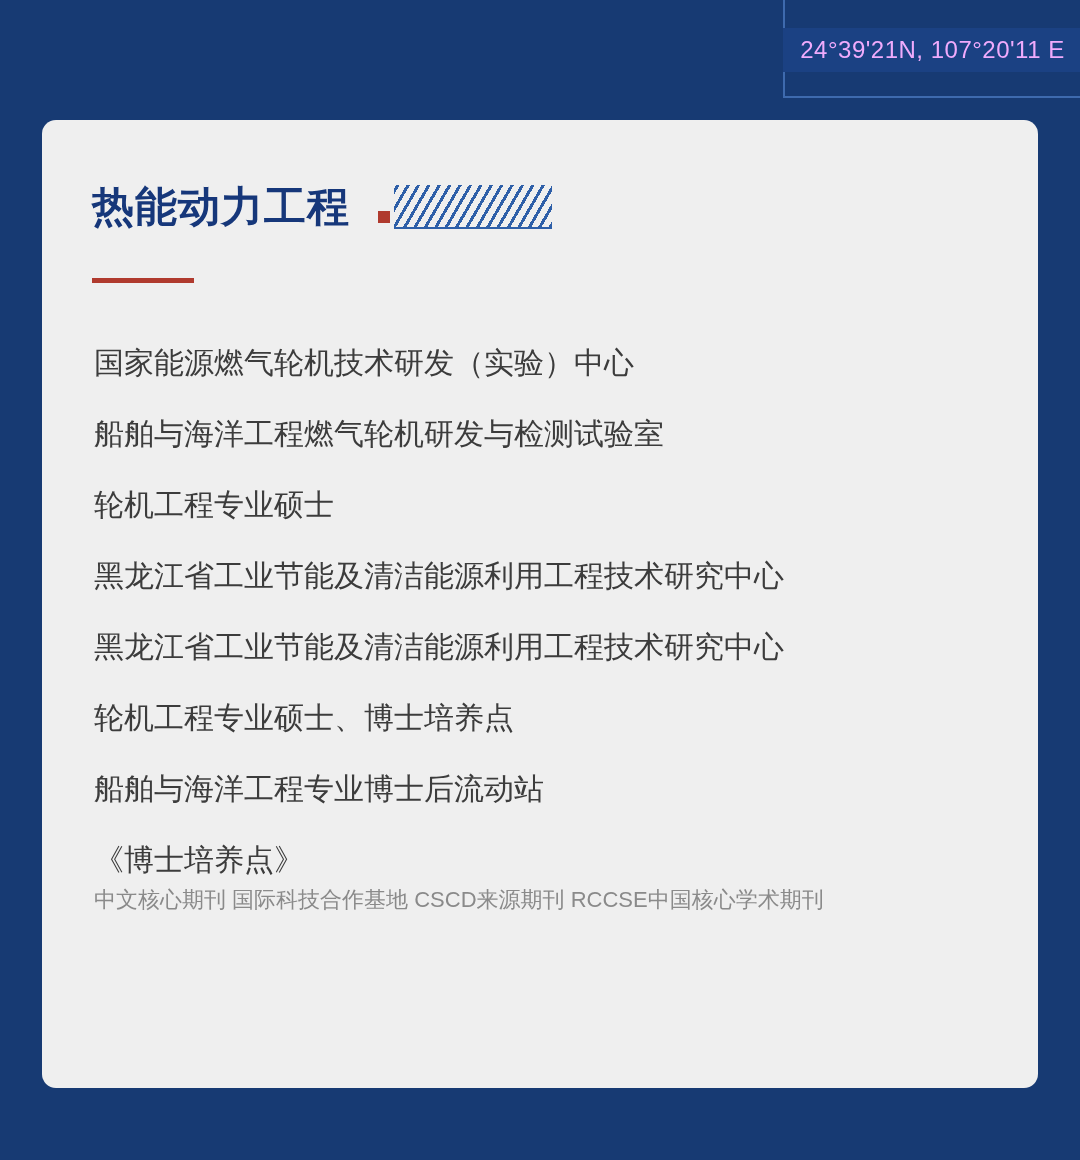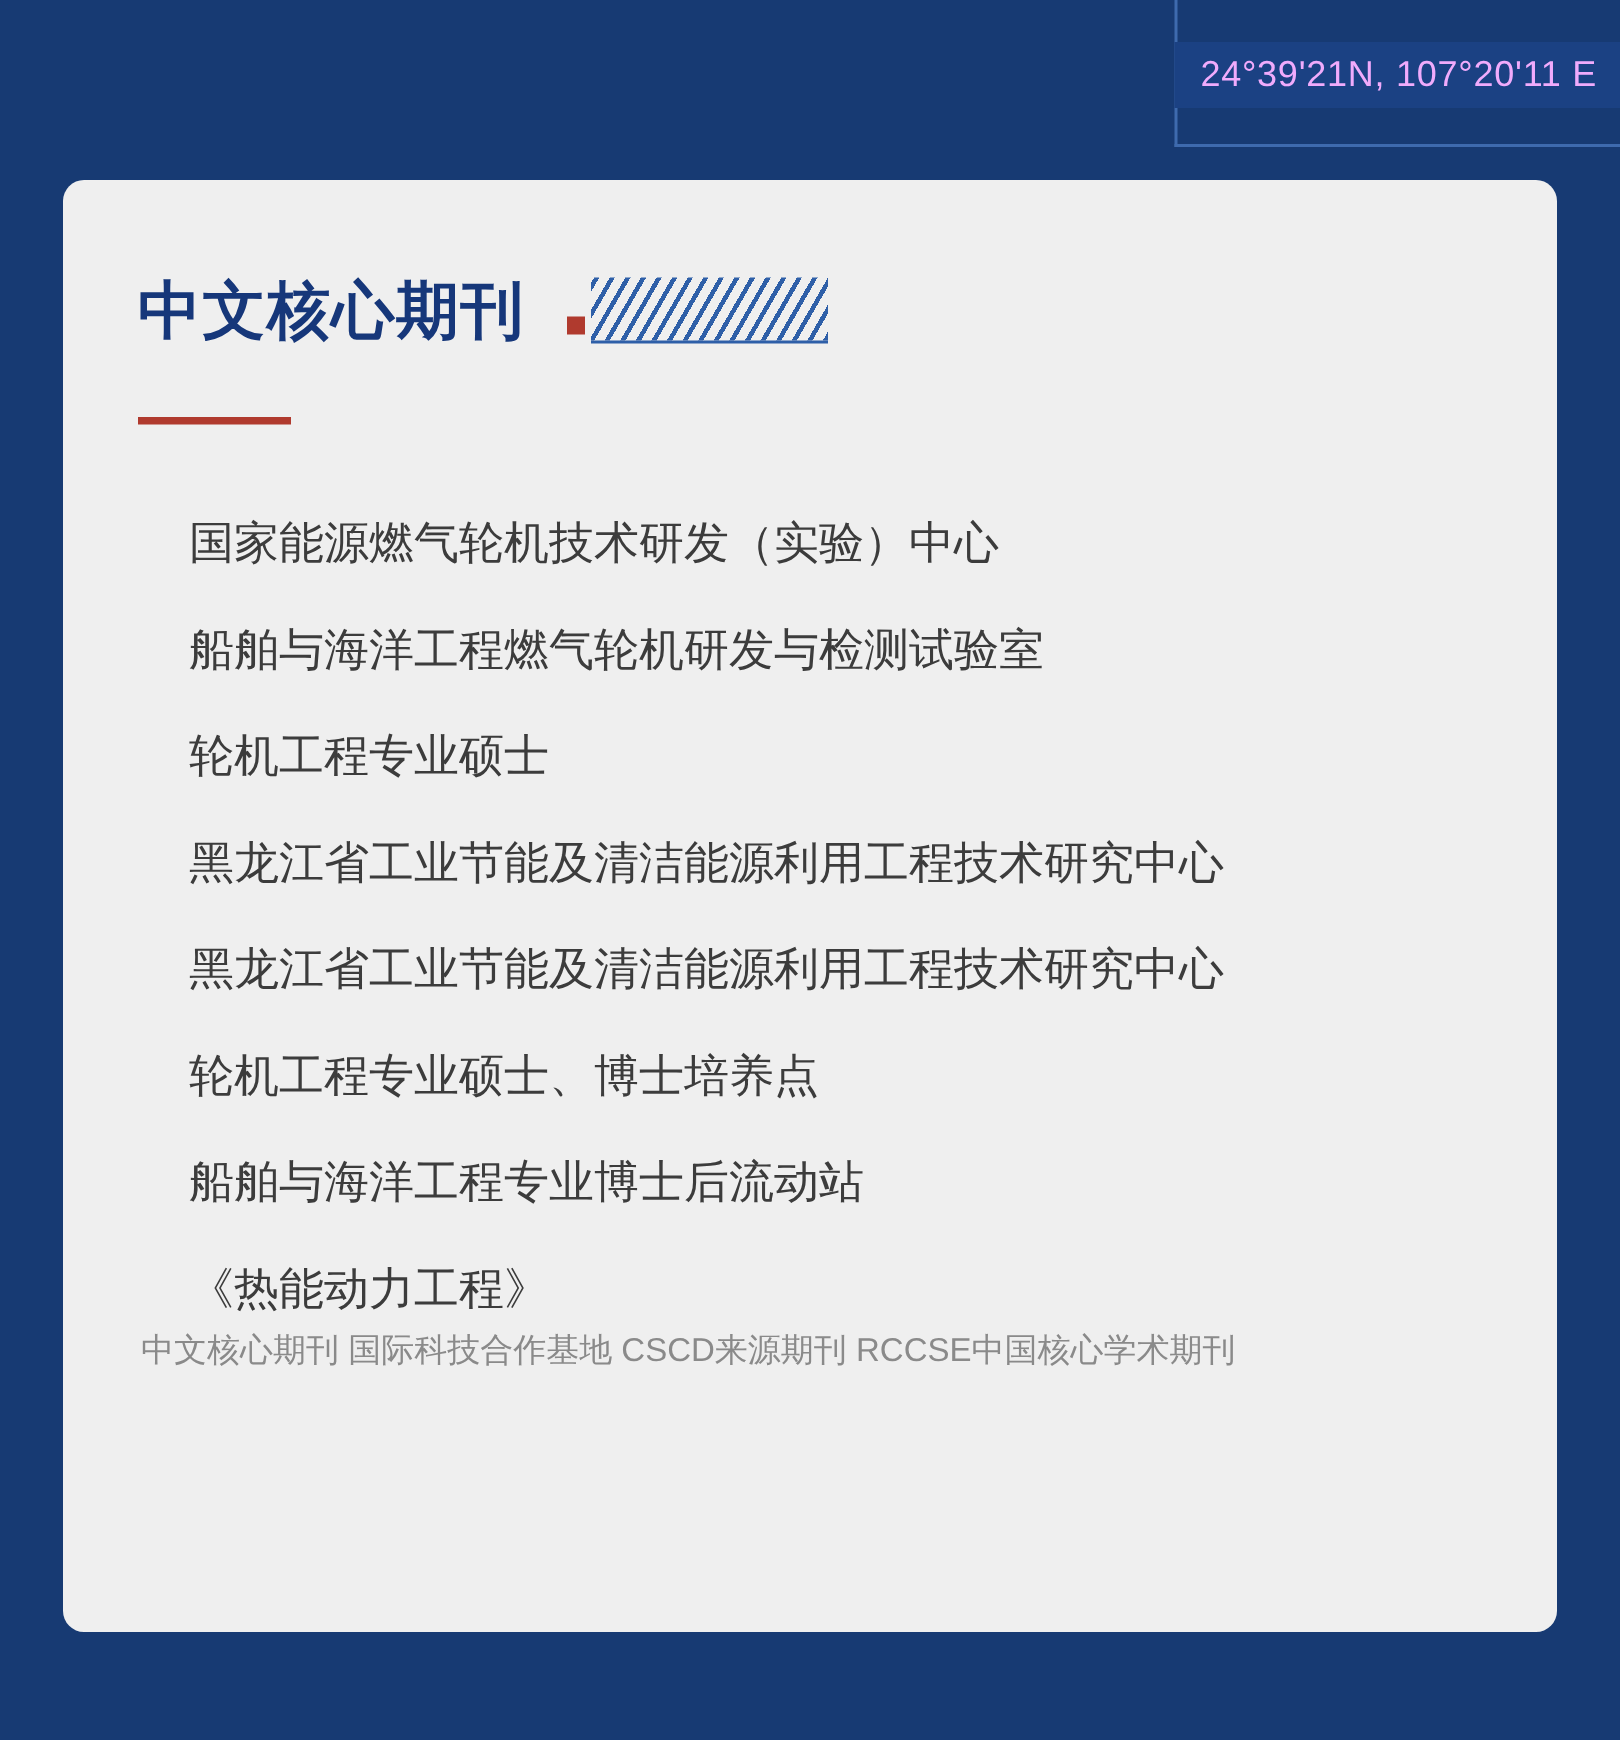--- a/index.html
+++ b/index.html
@@ -111,21 +111,20 @@
     left: 52px;
     top: 228px;
     width: 900px;
   }
   .list-item {
     color: #3C3C3C;
     font-size: 30px;
     line-height: 1;
     margin-bottom: 41px;
     white-space: nowrap;
-    margin-left: 32px;
   }
   .journal-item {
     margin-bottom: 12px;
   }
   .journal-sub {
     color: #8A8A8A;
     font-size: 22px;
     line-height: 1.2;
     white-space: nowrap;
   }
@@ -134,33 +133,33 @@
 <body>
 
 <div class="top-frame"></div>
 <div class="coord-box">
   <span class="coord-text">24°39'21N, 107°20'11 E</span>
 </div>
 
 <div class="card">
 
   <div class="heading-row">
-    <span class="heading-title">中文核心期刊</span>
+    <span class="heading-title">热能动力工程</span>
     <span class="heading-deco">
       <span class="deco-square"></span>
       <span class="deco-hatch"></span>
     </span>
   </div>
   <div class="heading-underline"></div>
 
   <div class="list">
     <div class="list-item">国家能源燃气轮机技术研发（实验）中心</div>
     <div class="list-item">船舶与海洋工程燃气轮机研发与检测试验室</div>
     <div class="list-item">轮机工程专业硕士</div>
     <div class="list-item">黑龙江省工业节能及清洁能源利用工程技术研究中心</div>
     <div class="list-item">黑龙江省工业节能及清洁能源利用工程技术研究中心</div>
     <div class="list-item">轮机工程专业硕士、博士培养点</div>
     <div class="list-item">船舶与海洋工程专业博士后流动站</div>
-    <div class="list-item journal-item">《热能动力工程》</div>
+    <div class="list-item journal-item">《博士培养点》</div>
     <div class="journal-sub">中文核心期刊  国际科技合作基地  CSCD来源期刊   RCCSE中国核心学术期刊</div>
   </div>
 
 </div>
 
 </body></html>

